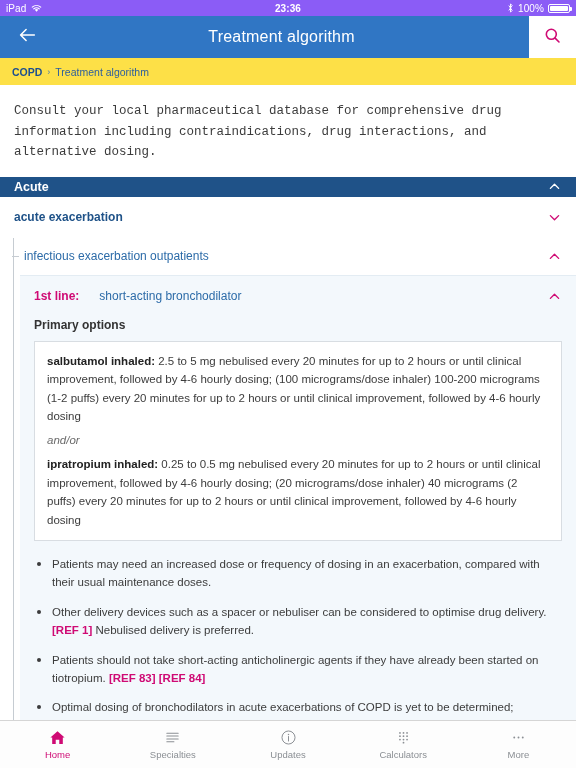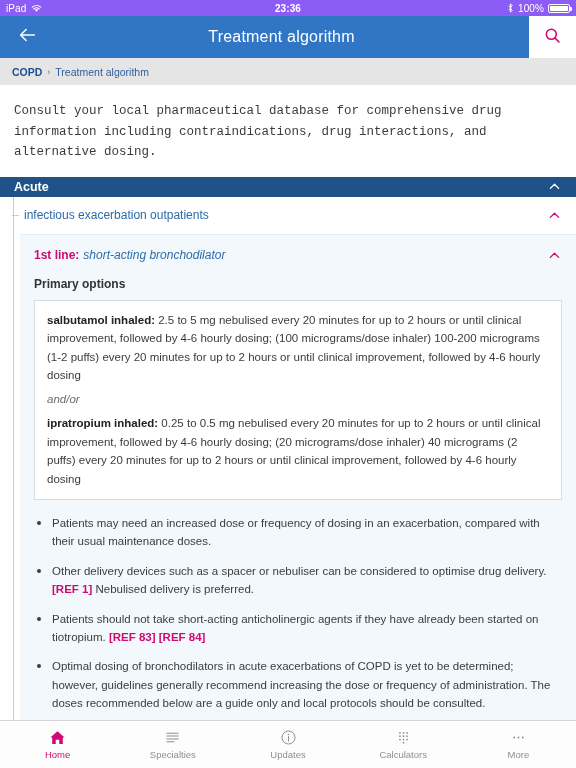--- a/index.html
+++ b/index.html
@@ -93,21 +93,21 @@
   .nav-search {
     width: 47px;
     background: #ffffff;
     display: flex; align-items: center; justify-content: center;
     cursor: pointer;
   }
 
   
   .breadcrumb {
     flex: 0 0 27px;
-    background: #e5e5e5;
+    background: #fde047;
     display: flex;
     align-items: center;
     padding: 0 12px;
     font-size: 10.5px;
     color: #1c4e8f;
     gap: 5px;
   }
   .bc-root { font-weight: bold; color: #1c4e8f; cursor: pointer; }
   .bc-sep { color: #4a7bb0; font-size: 9px; }
   .bc-leaf { color: #2c5e9e; }
@@ -194,21 +194,21 @@
   }
 
   .panel-header {
     display: flex;
     align-items: center;
     padding: 13px 14px 12px 14px;
     font-size: 12px;
     cursor: pointer;
   }
   .line-label { color: #cf0a74; font-weight: bold; }
-  .line-value { color: #2c6ba8; margin-left: 4px; font-style: italic; }
+  .line-value { color: #2c6ba8; margin-left: 20px; }
   .panel-header .chev { margin-left: auto; }
 
   .primary-options {
     padding: 2px 14px 9px 14px;
     font-size: 12px;
     font-weight: bold;
     color: #333333;
   }
 
   .drug-box {
@@ -344,20 +344,28 @@
 
     <div class="section-header">
       <span>Acute</span>
       <span class="chev">
         <svg viewBox="0 0 20 20" width="15" height="15">
           <path d="M4.5 12.5 L10 7 L15.5 12.5" stroke="#ffffff" stroke-width="1.8" fill="none" stroke-linecap="round" stroke-linejoin="round"></path>
         </svg>
       </span>
     </div>
 
+    <div class="group-row">
+      <span>acute exacerbation</span>
+      <span class="chev">
+        <svg viewBox="0 0 20 20" width="15" height="15">
+          <path d="M4.5 7.5 L10 13 L15.5 7.5" stroke="#cf0a74" stroke-width="1.8" fill="none" stroke-linecap="round" stroke-linejoin="round"></path>
+        </svg>
+      </span>
+    </div>
 
     <div class="tree">
 
       <div class="branch-row">
         <span>infectious exacerbation outpatients</span>
         <span class="chev">
           <svg viewBox="0 0 20 20" width="15" height="15">
             <path d="M4.5 12.5 L10 7 L15.5 12.5" stroke="#cf0a74" stroke-width="1.8" fill="none" stroke-linecap="round" stroke-linejoin="round"></path>
           </svg>
         </span>

